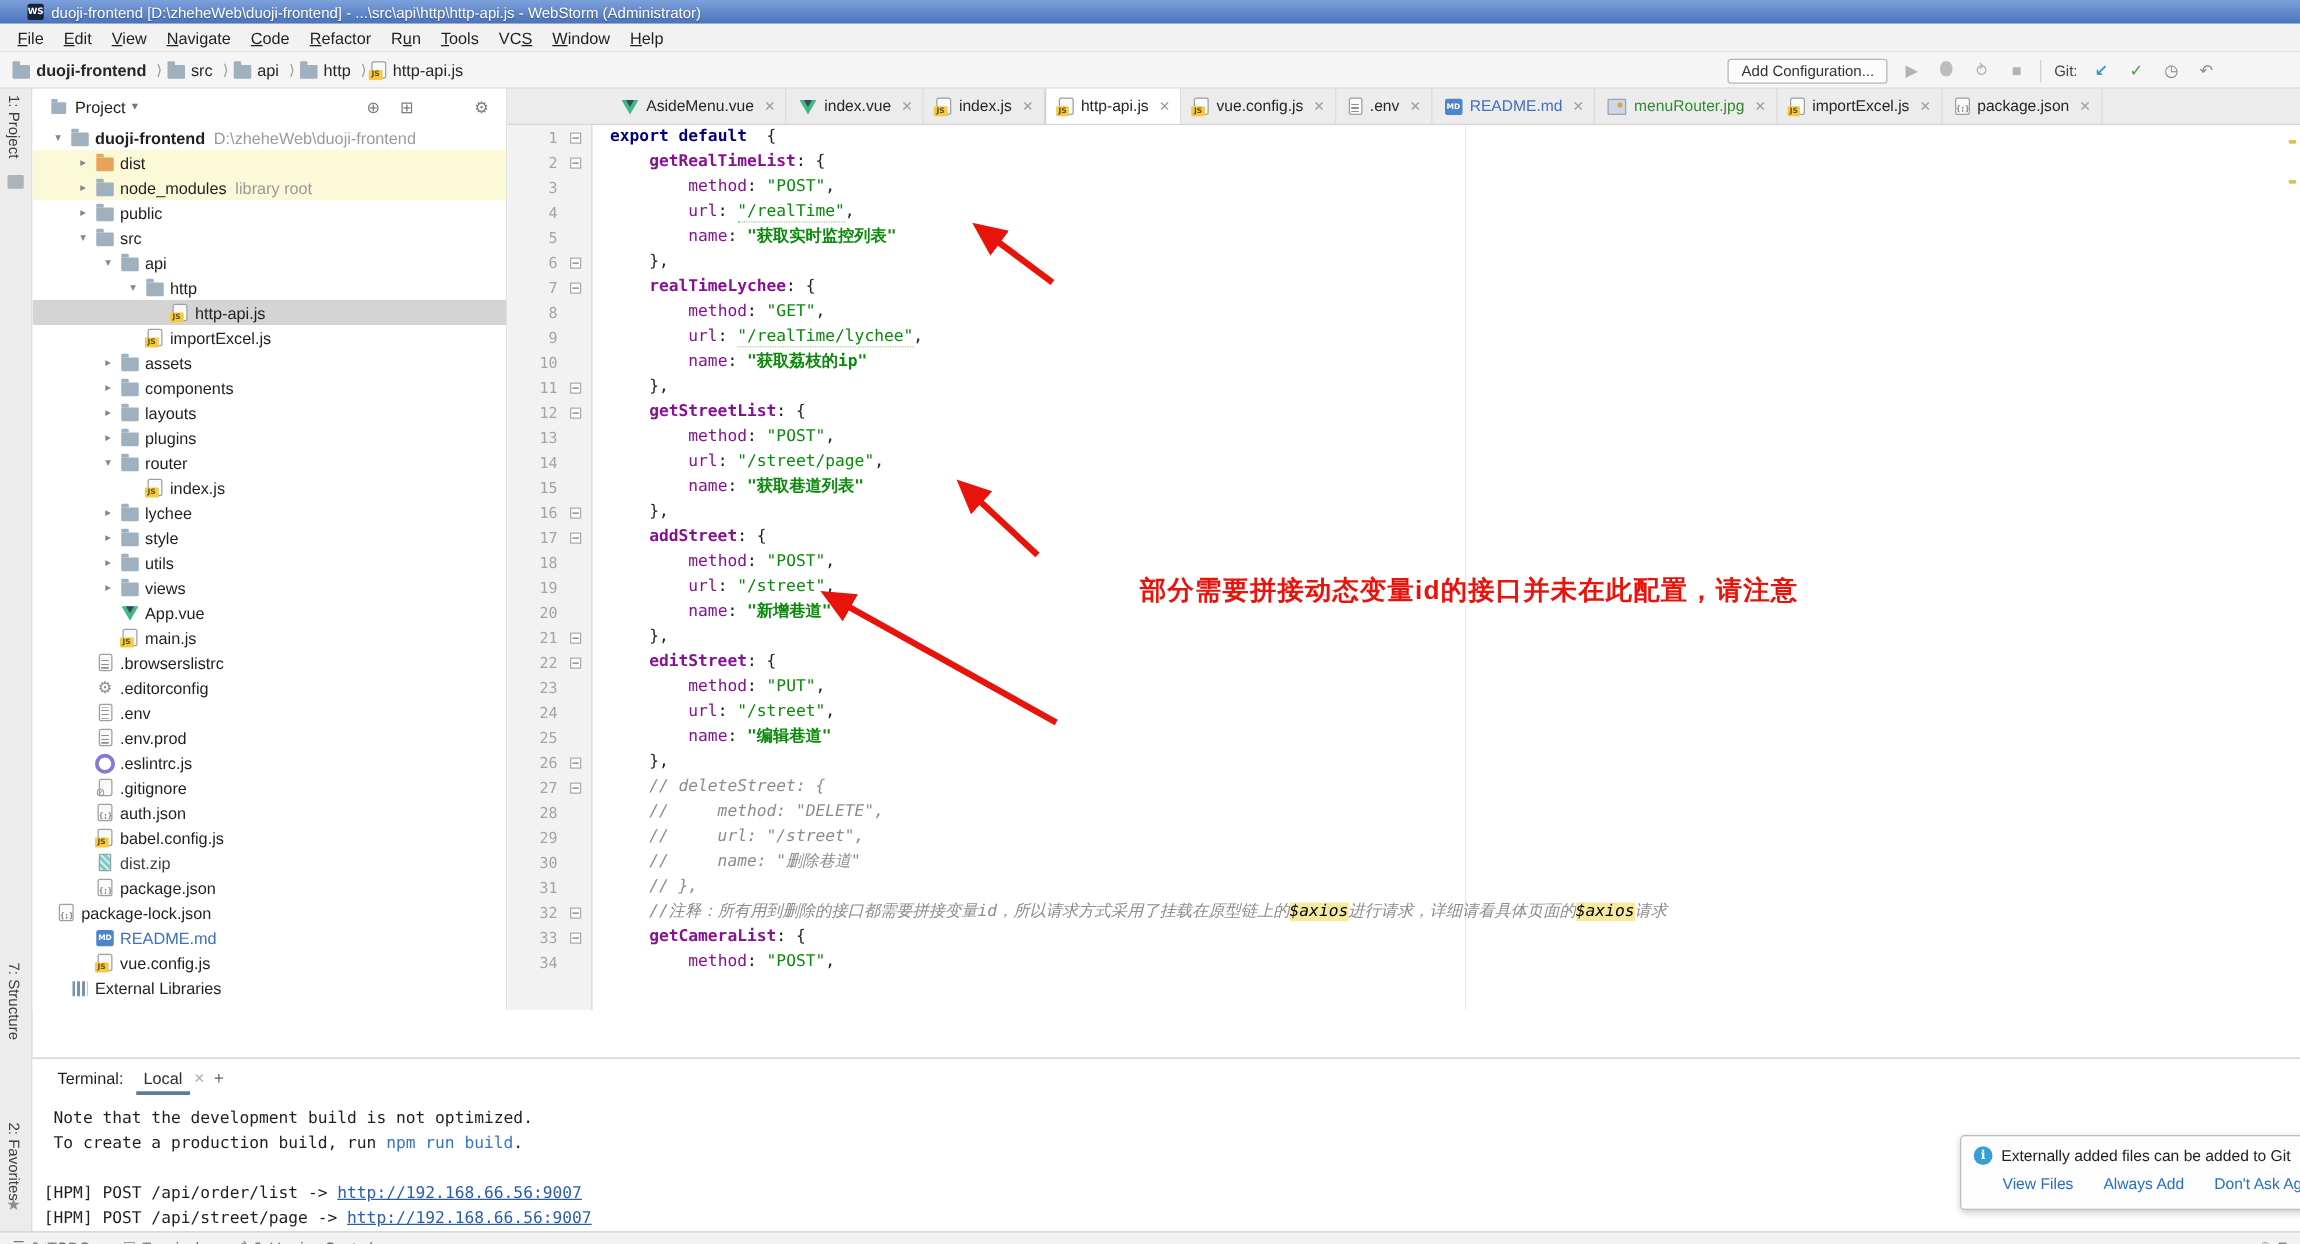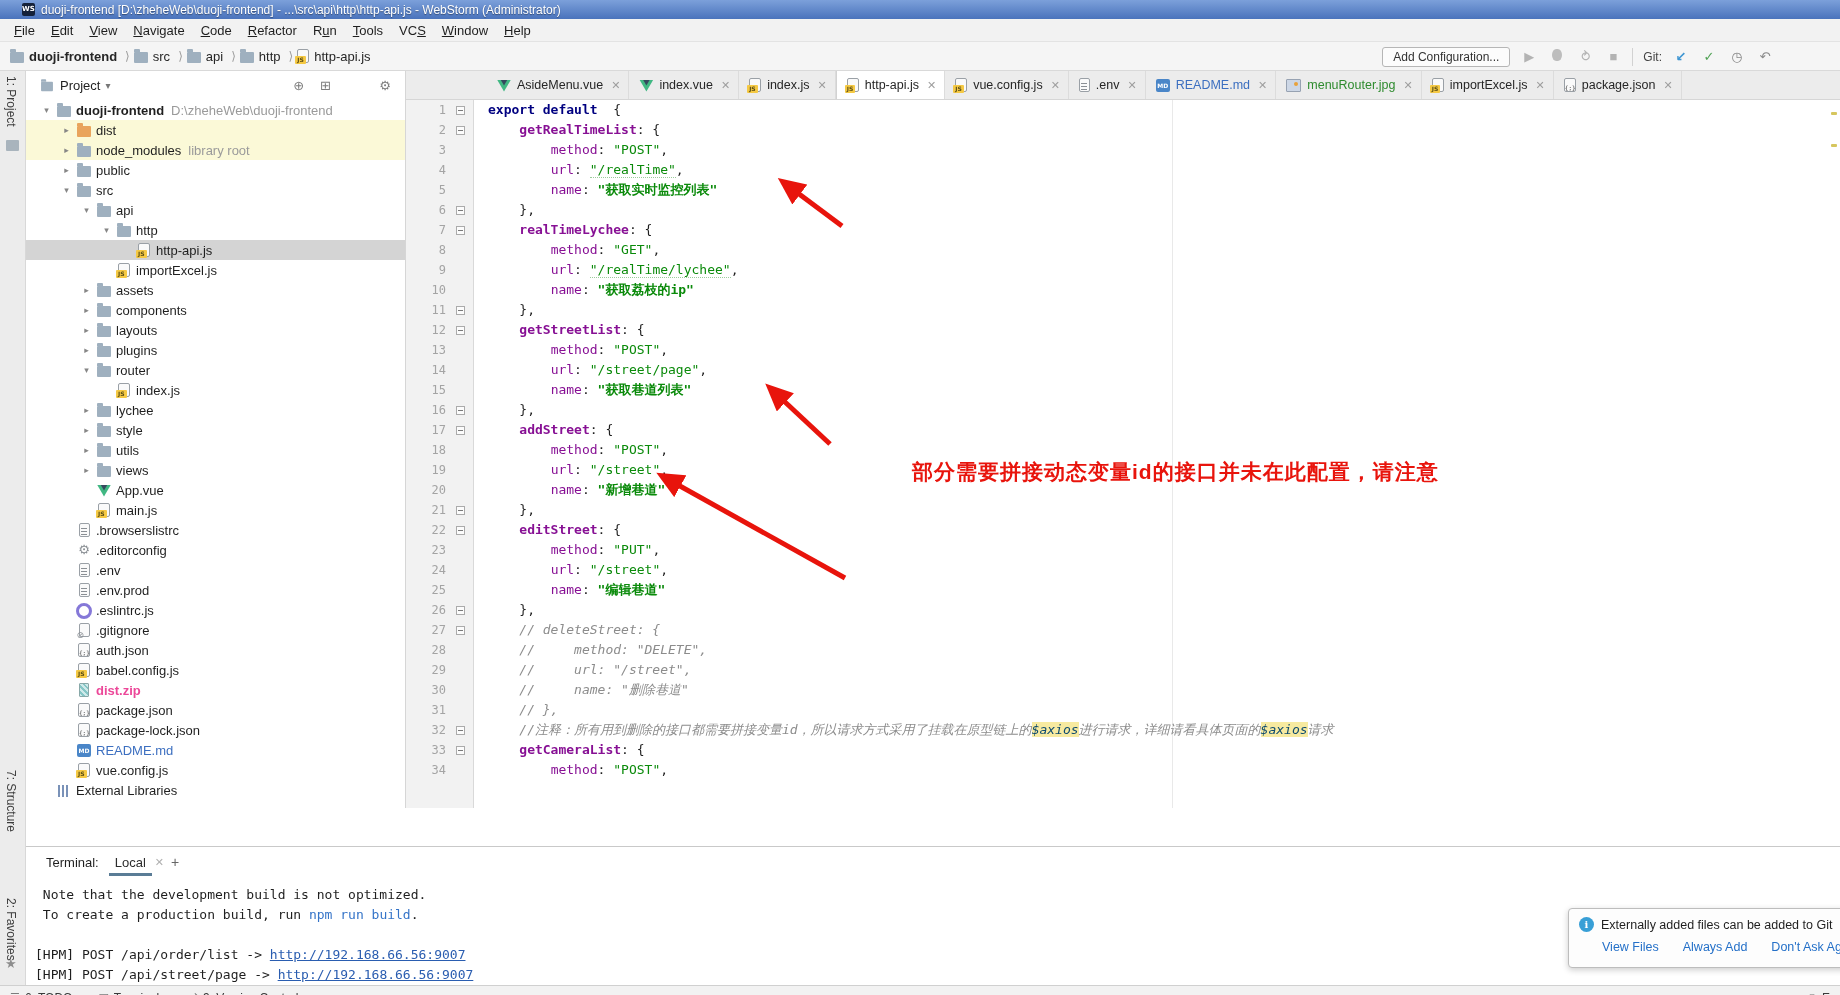--- a/index.html
+++ b/index.html
@@ -87,21 +87,21 @@
   .codearea{position:absolute;left:82px;top:0;}
   .cl{height:20px;white-space:pre;font:13px/20px "DejaVu Sans Mono","Liberation Mono",monospace;color:#000;}
   .k{color:#000080;font-weight:bold;}
   .p{color:#871094;}
   .pb{color:#871094;font-weight:bold;}
   .s{color:#0a8a0a;}
   .wavy{border-bottom:1px dotted #9ccc9c;}
   .sc{color:#0a8a0a;font-weight:bold;}
   .d{color:#1f1f1f;}
   .c{color:#8c8c8c;font-style:italic;}
-  .ch{color:#0c4a6e;font-style:italic;background:#f7eaa0;}
+  .ch{color:#000000;font-style:italic;background:#f7eaa0;}
   .guide{position:absolute;left:766px;top:0;width:1px;height:100%;background:#e9e9e9;}
   .stripe-mark{position:absolute;right:3px;width:6px;height:3px;background:#d6c65e;border-radius:1px;}
   .annotation{position:absolute;left:506px;top:358px;font-size:21px;font-weight:bold;color:#e8140c;letter-spacing:1px;white-space:nowrap;}
   .arrows{position:absolute;left:0;top:0;width:100%;height:100%;pointer-events:none;}
   
   .terminal{position:absolute;left:26px;top:808px;width:1814px;height:177px;background:#fff;border-top:1px solid #c9c9c9;box-sizing:border-box;margin-top:38px;}
   .term-header{position:absolute;left:0;top:0;width:100%;height:30px;display:flex;align-items:center;padding-left:20px;box-sizing:border-box;gap:14px;}
   .term-tab{position:relative;padding:4px 2px;color:#2c2c2c;}
   .term-tab::after{content:"";position:absolute;left:-4px;right:-4px;bottom:-2px;height:3px;background:#5a7c96;}
   .term-x{color:#b0b0b0;font-size:11px;}
@@ -413,30 +413,30 @@
           <span class="ticon">
             <span class="i-js"></span>
           </span>
           <span class="tlab">babel.config.js</span>
         </div>
         <div class="trow" style="top: 580px; padding-left: 31px;">
           <span class="chev"></span>
           <span class="ticon">
             <span class="i-zip"></span>
           </span>
-          <span class="tlab" style="color: #ec4899; font-weight: bold;">dist.zip</span>
+          <span class="tlab" style="color: #404040;">dist.zip</span>
         </div>
         <div class="trow" style="top: 600px; padding-left: 31px;">
           <span class="chev"></span>
           <span class="ticon">
             <span class="i-json"></span>
           </span>
           <span class="tlab">package.json</span>
         </div>
-        <div class="trow" style="top: 620px; padding-left: 31px;">
+        <div class="trow" style="top: 620px; ">
           <span class="chev"></span>
           <span class="ticon">
             <span class="i-json"></span>
           </span>
           <span class="tlab">package-lock.json</span>
         </div>
         <div class="trow" style="top: 640px; padding-left: 31px;">
           <span class="chev"></span>
           <span class="ticon">
             <span class="i-md">MD</span>

